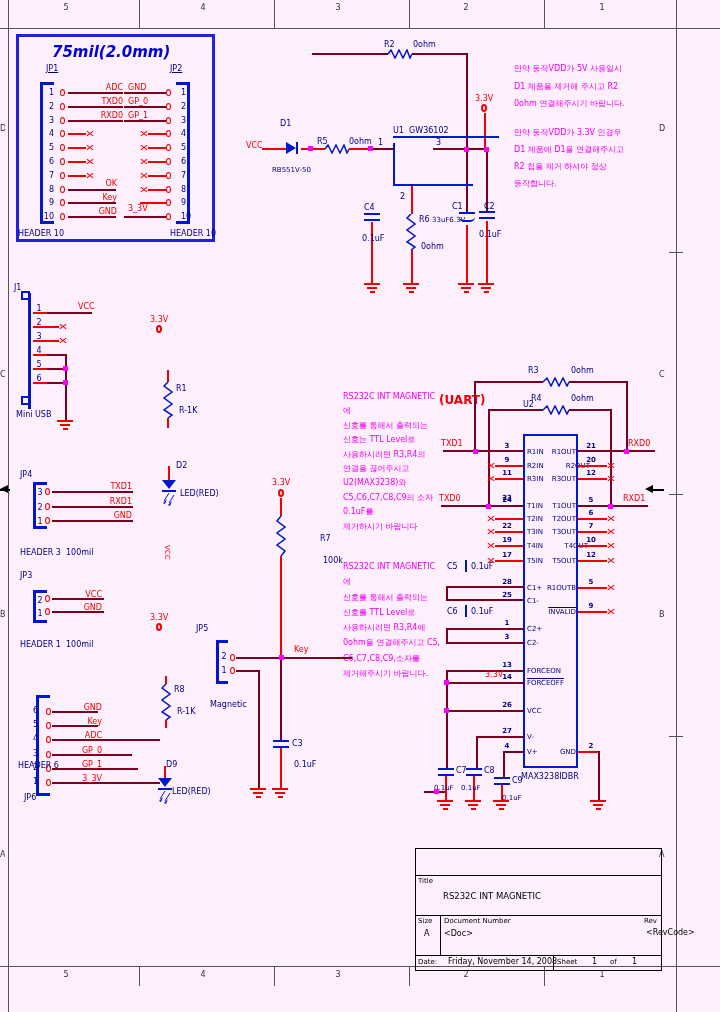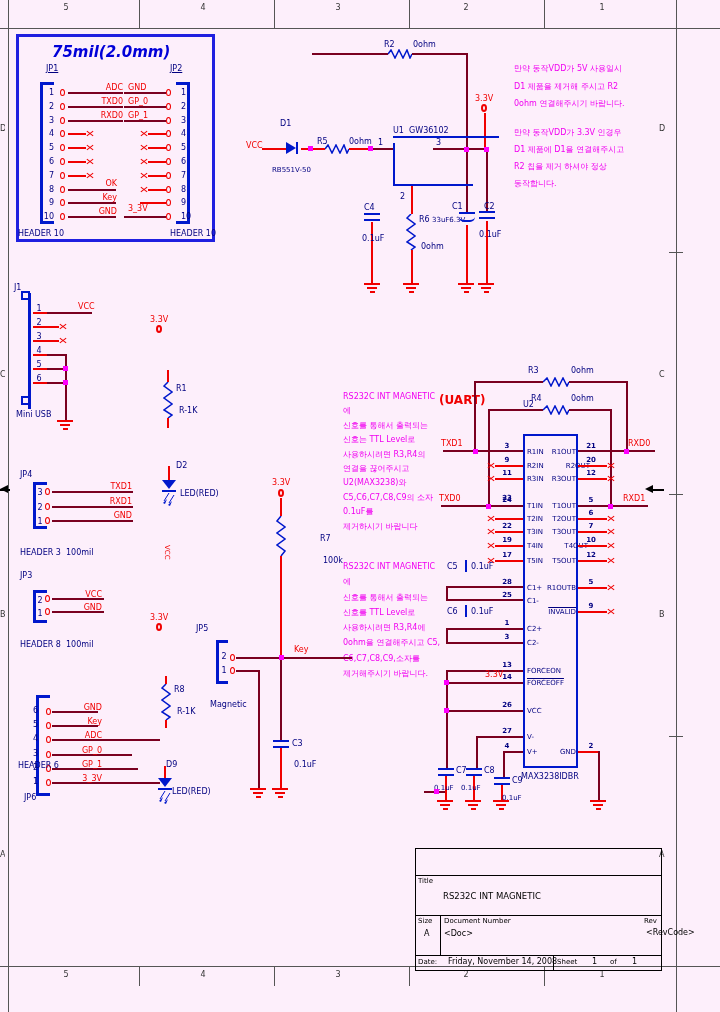--- a/index.html
+++ b/index.html
@@ -351,21 +351,21 @@
   <div class="pins" style="left:45px;top:595px;gap:6px">
       <i></i>
       <i></i>
     </div>
   <div class="ws" style="left:52px;top:598px;gap:11px">
     <i style="width:52px"></i>
       <i style="width:52px"></i>
   </div>
   <span class="t rd rt" style="left:70px;top:588px;width:32px;line-height:13px">VCC
 GND</span>
-  <span class="t" style="left:20px;top:640px">HEADER 8</span>
+  <span class="t" style="left:20px;top:640px">HEADER 1</span>
   <span class="t" style="left:66px;top:640px">100mil</span>
   <span class="t rd" style="left:150px;top:613px">3.3V</span>
   <i class="o" style="left:156px;top:623px"></i>
 </div>
 
 <div>
   <div class="br" style="left:36px;top:695px;height:101px"></div>
   <span class="t rt" style="left:28px;top:704px;width:10px;line-height:14.2px">6
 5
 4

